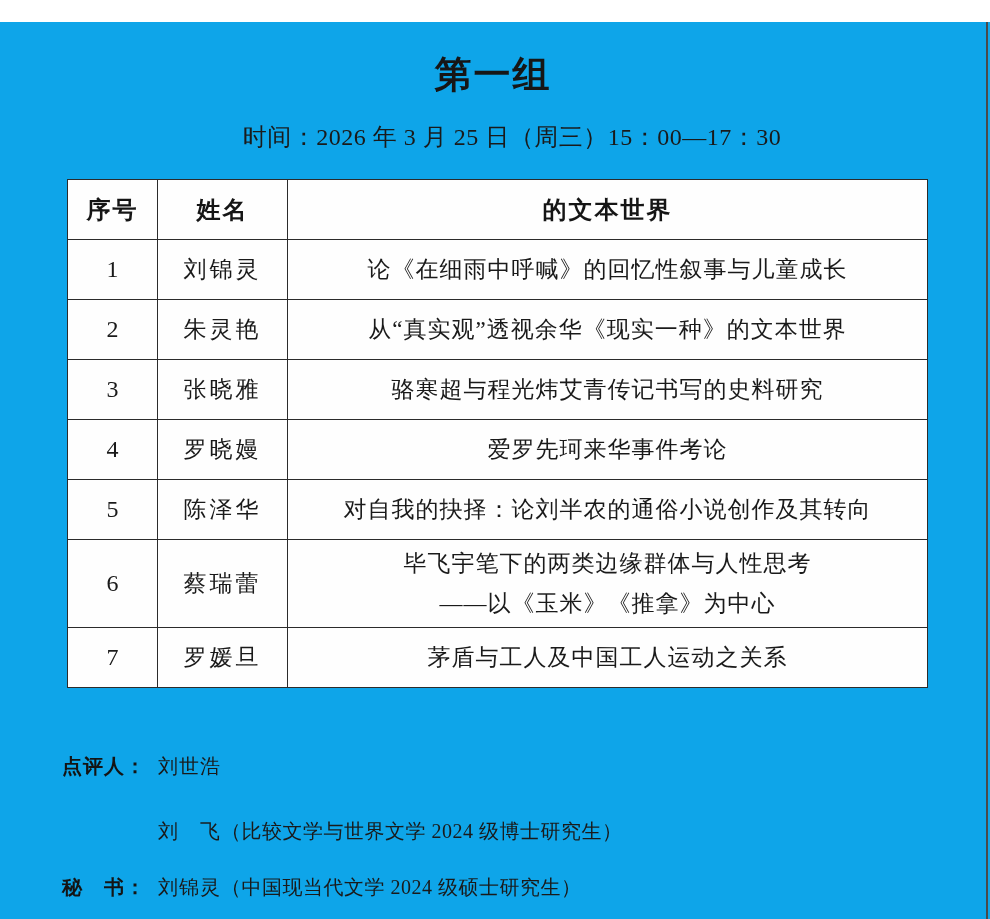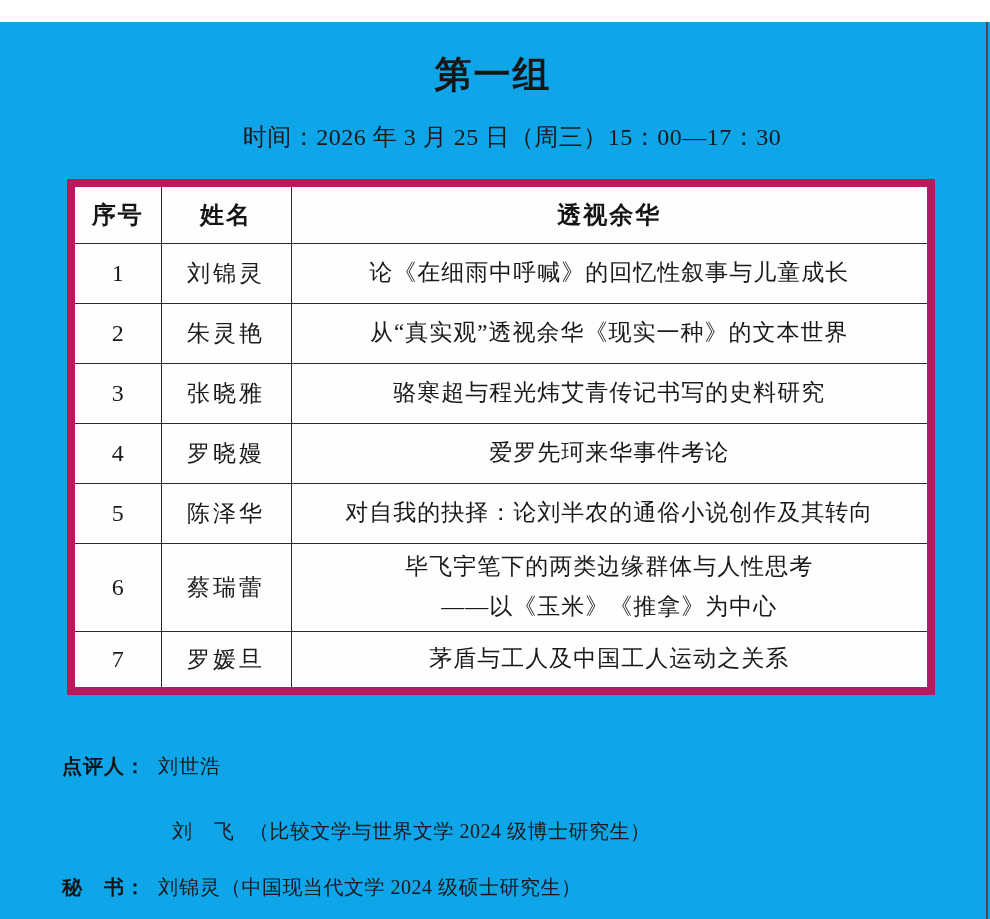--- a/index.html
+++ b/index.html
@@ -48,21 +48,21 @@
   }
   table.schedule col.c-no    { width: 90px; }
   table.schedule col.c-name  { width: 130px; }
   table.schedule col.c-title { width: 640px; }
   table.schedule th, table.schedule td {
     border: 1px solid #2b2b2b;
     text-align: center;
     vertical-align: middle;
     padding: 2px 6px;
   }
-  table.schedule { border: 8px solid #be185d; }
+  table.schedule { border: 1px solid #be185d; }
   table.schedule thead tr { height: 60px; }
   table.schedule tbody tr { height: 60px; }
   table.schedule tbody tr.tall { height: 88px; }
   table.schedule th {
     font-size: 24px;
     font-weight: 700;
     letter-spacing: 2px;
     color: #151515;
   }
   td.cell-no {
@@ -98,21 +98,21 @@
     letter-spacing: 1px;
     color: #141414;
   }
   .footer-line .spacer {
     width: 96px;
     flex: 0 0 96px;
   }
   .footer-line .person-name { letter-spacing: 1px; }
   .footer-line .affiliation { letter-spacing: 0.5px; }
   .fl-1 { top: 731px; }
-  .fl-2 { top: 796px; gap: 14px; }
+  .fl-2 { top: 796px; }
   .fl-3 { top: 852px; }
   .page-edge-right {
     position: absolute;
     top: 0; left: 986px;
     width: 2px; height: 919px;
     background: #4a4a4a;
   }
   .page-edge-bottom {
     position: absolute;
     top: 911px; left: 0;
@@ -132,21 +132,21 @@
   <table class="schedule">
     <colgroup>
       <col class="c-no">
         <col class="c-name">
         <col class="c-title">
     </colgroup>
     <thead>
       <tr>
         <th>序号</th>
         <th>姓名</th>
-        <th>透视余华</th>
+        <th>的文本世界</th>
       </tr>
     </thead>
     <tbody>
       <tr>
         <td class="cell-no">1</td>
         <td class="cell-name">刘锦灵</td>
         <td class="cell-title">论《在细雨中呼喊》的回忆性叙事与儿童成长</td>
       </tr>
       <tr>
         <td class="cell-no">2</td>

